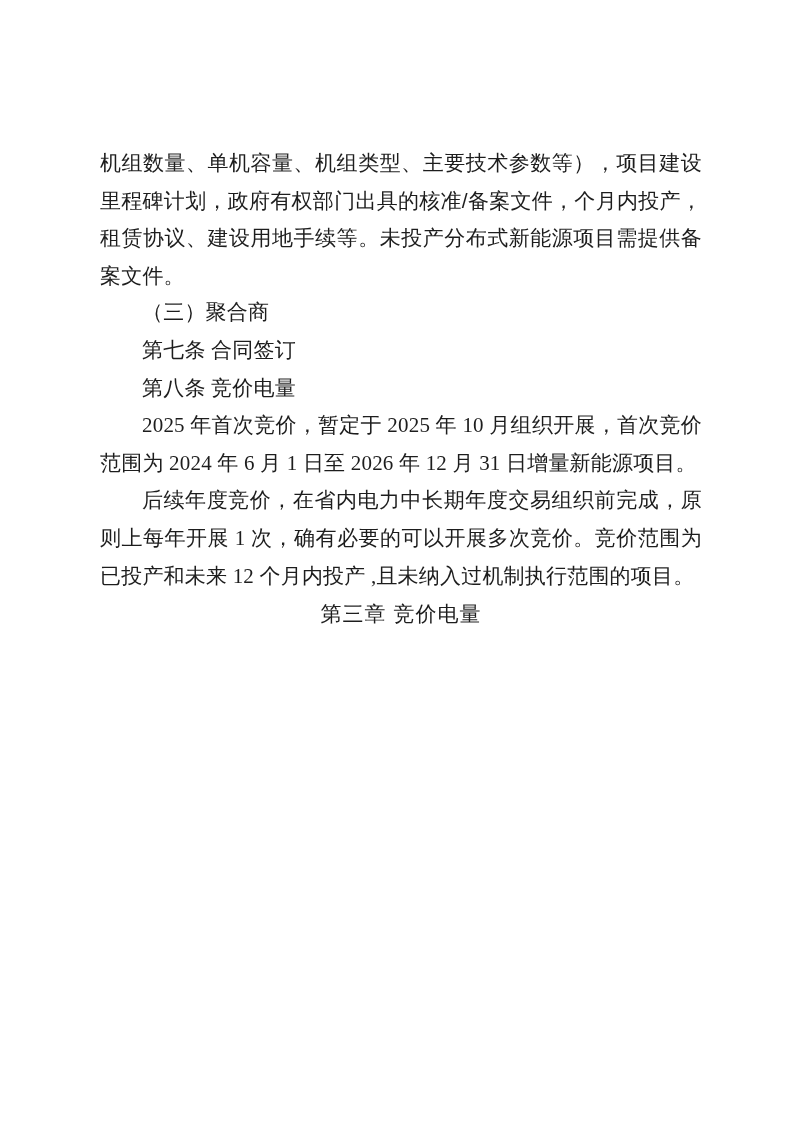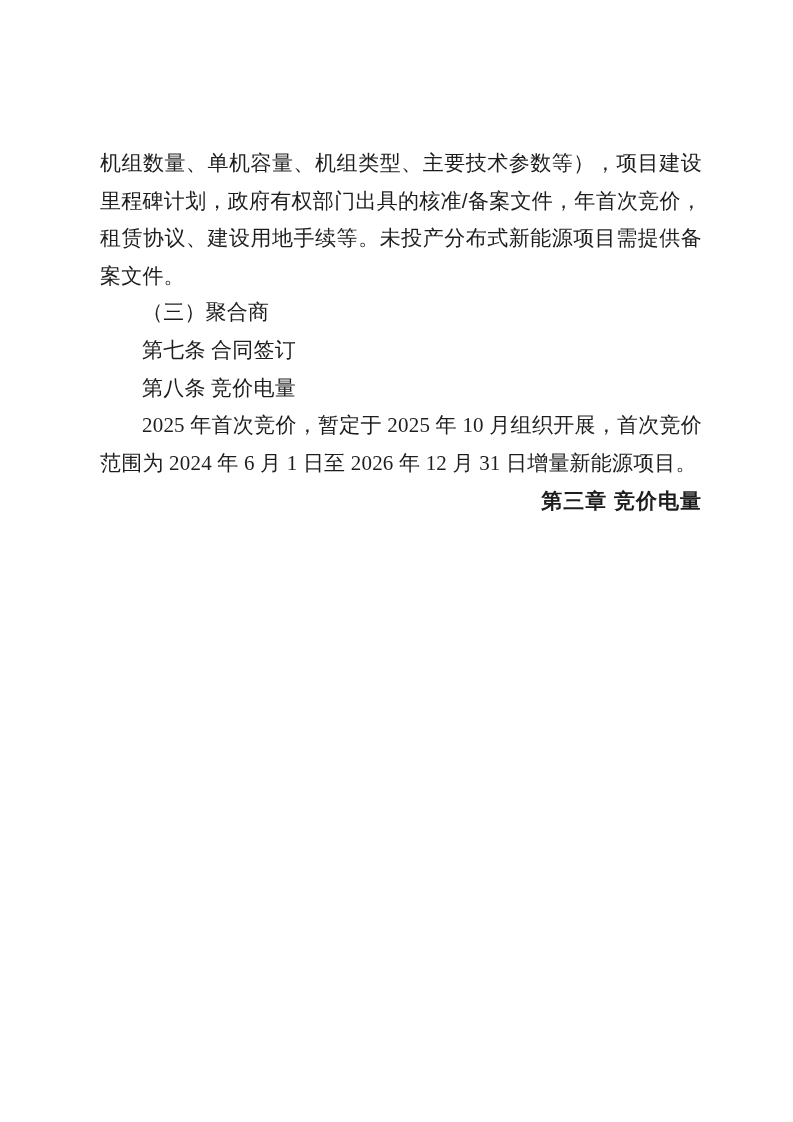--- a/index.html
+++ b/index.html
@@ -35,30 +35,31 @@
   }
   .doc-body p.body {
     text-indent: 2em;
     font-family: Liberation Serif, serif;
   }
   .doc-body p.body-noindent {
     text-indent: 0;
   }
   .doc-body p.chapter-heading {
     text-indent: 0;
-    text-align: right;
-    font-weight: bold;
+    text-align: center;
+    font-weight: normal;
     letter-spacing: 1px;
   }
 </style>
 </head>
 <body>
 
 <div class="page">
   <div class="doc-body">
-      <p class="body-noindent">机组数量、单机容量、机组类型、主要技术参数等），项目建设里程碑计划，政府有权部门出具的核准/备案文件，年首次竞价，租赁协议、建设用地手续等。未投产分布式新能源项目需提供备案文件。</p>
+      <p class="body-noindent">机组数量、单机容量、机组类型、主要技术参数等），项目建设里程碑计划，政府有权部门出具的核准/备案文件，个月内投产，租赁协议、建设用地手续等。未投产分布式新能源项目需提供备案文件。</p>
       <p class="body">（三）聚合商</p>
       <p class="body">第七条 合同签订</p>
       <p class="body">第八条 竞价电量</p>
       <p class="body">2025 年首次竞价，暂定于 2025 年 10 月组织开展，首次竞价范围为 2024 年 6 月 1 日至 2026 年 12 月 31 日增量新能源项目。</p>
+      <p class="body">后续年度竞价，在省内电力中长期年度交易组织前完成，原则上每年开展 1 次，确有必要的可以开展多次竞价。竞价范围为已投产和未来 12 个月内投产 ,且未纳入过机制执行范围的项目。</p>
       <p class="chapter-heading">第三章 竞价电量</p>
     </div>
 </div>
 
 </body></html>

